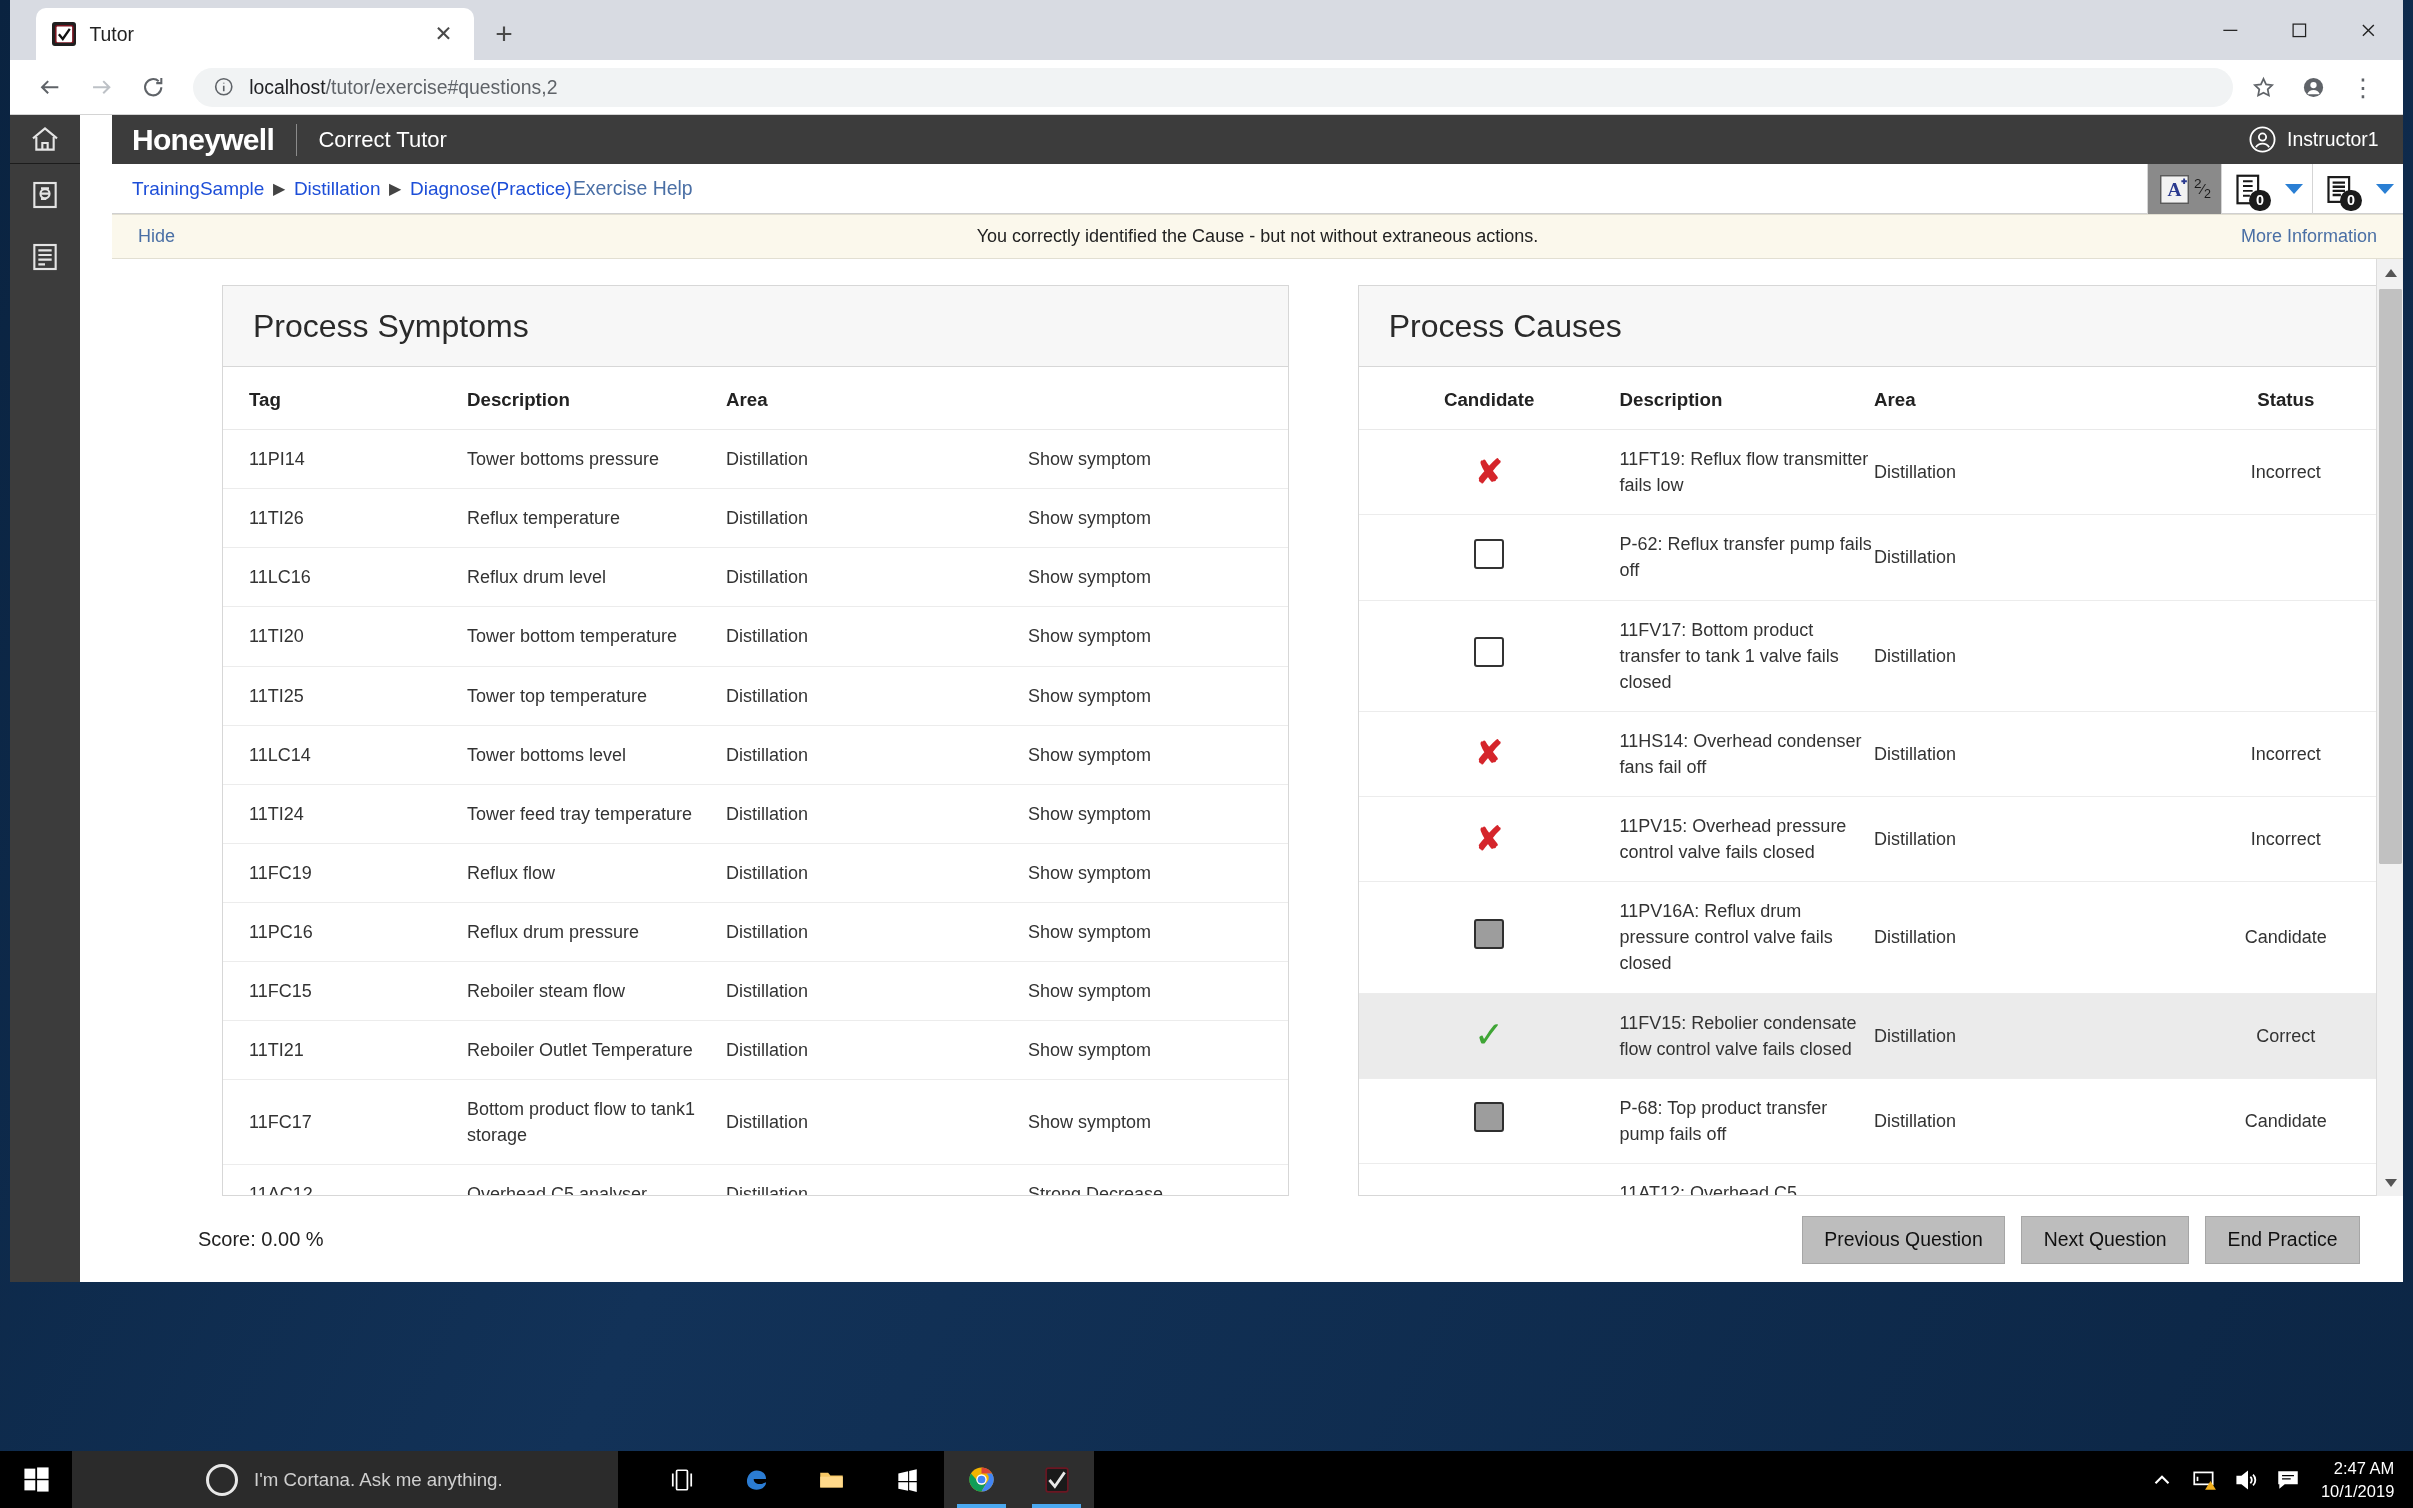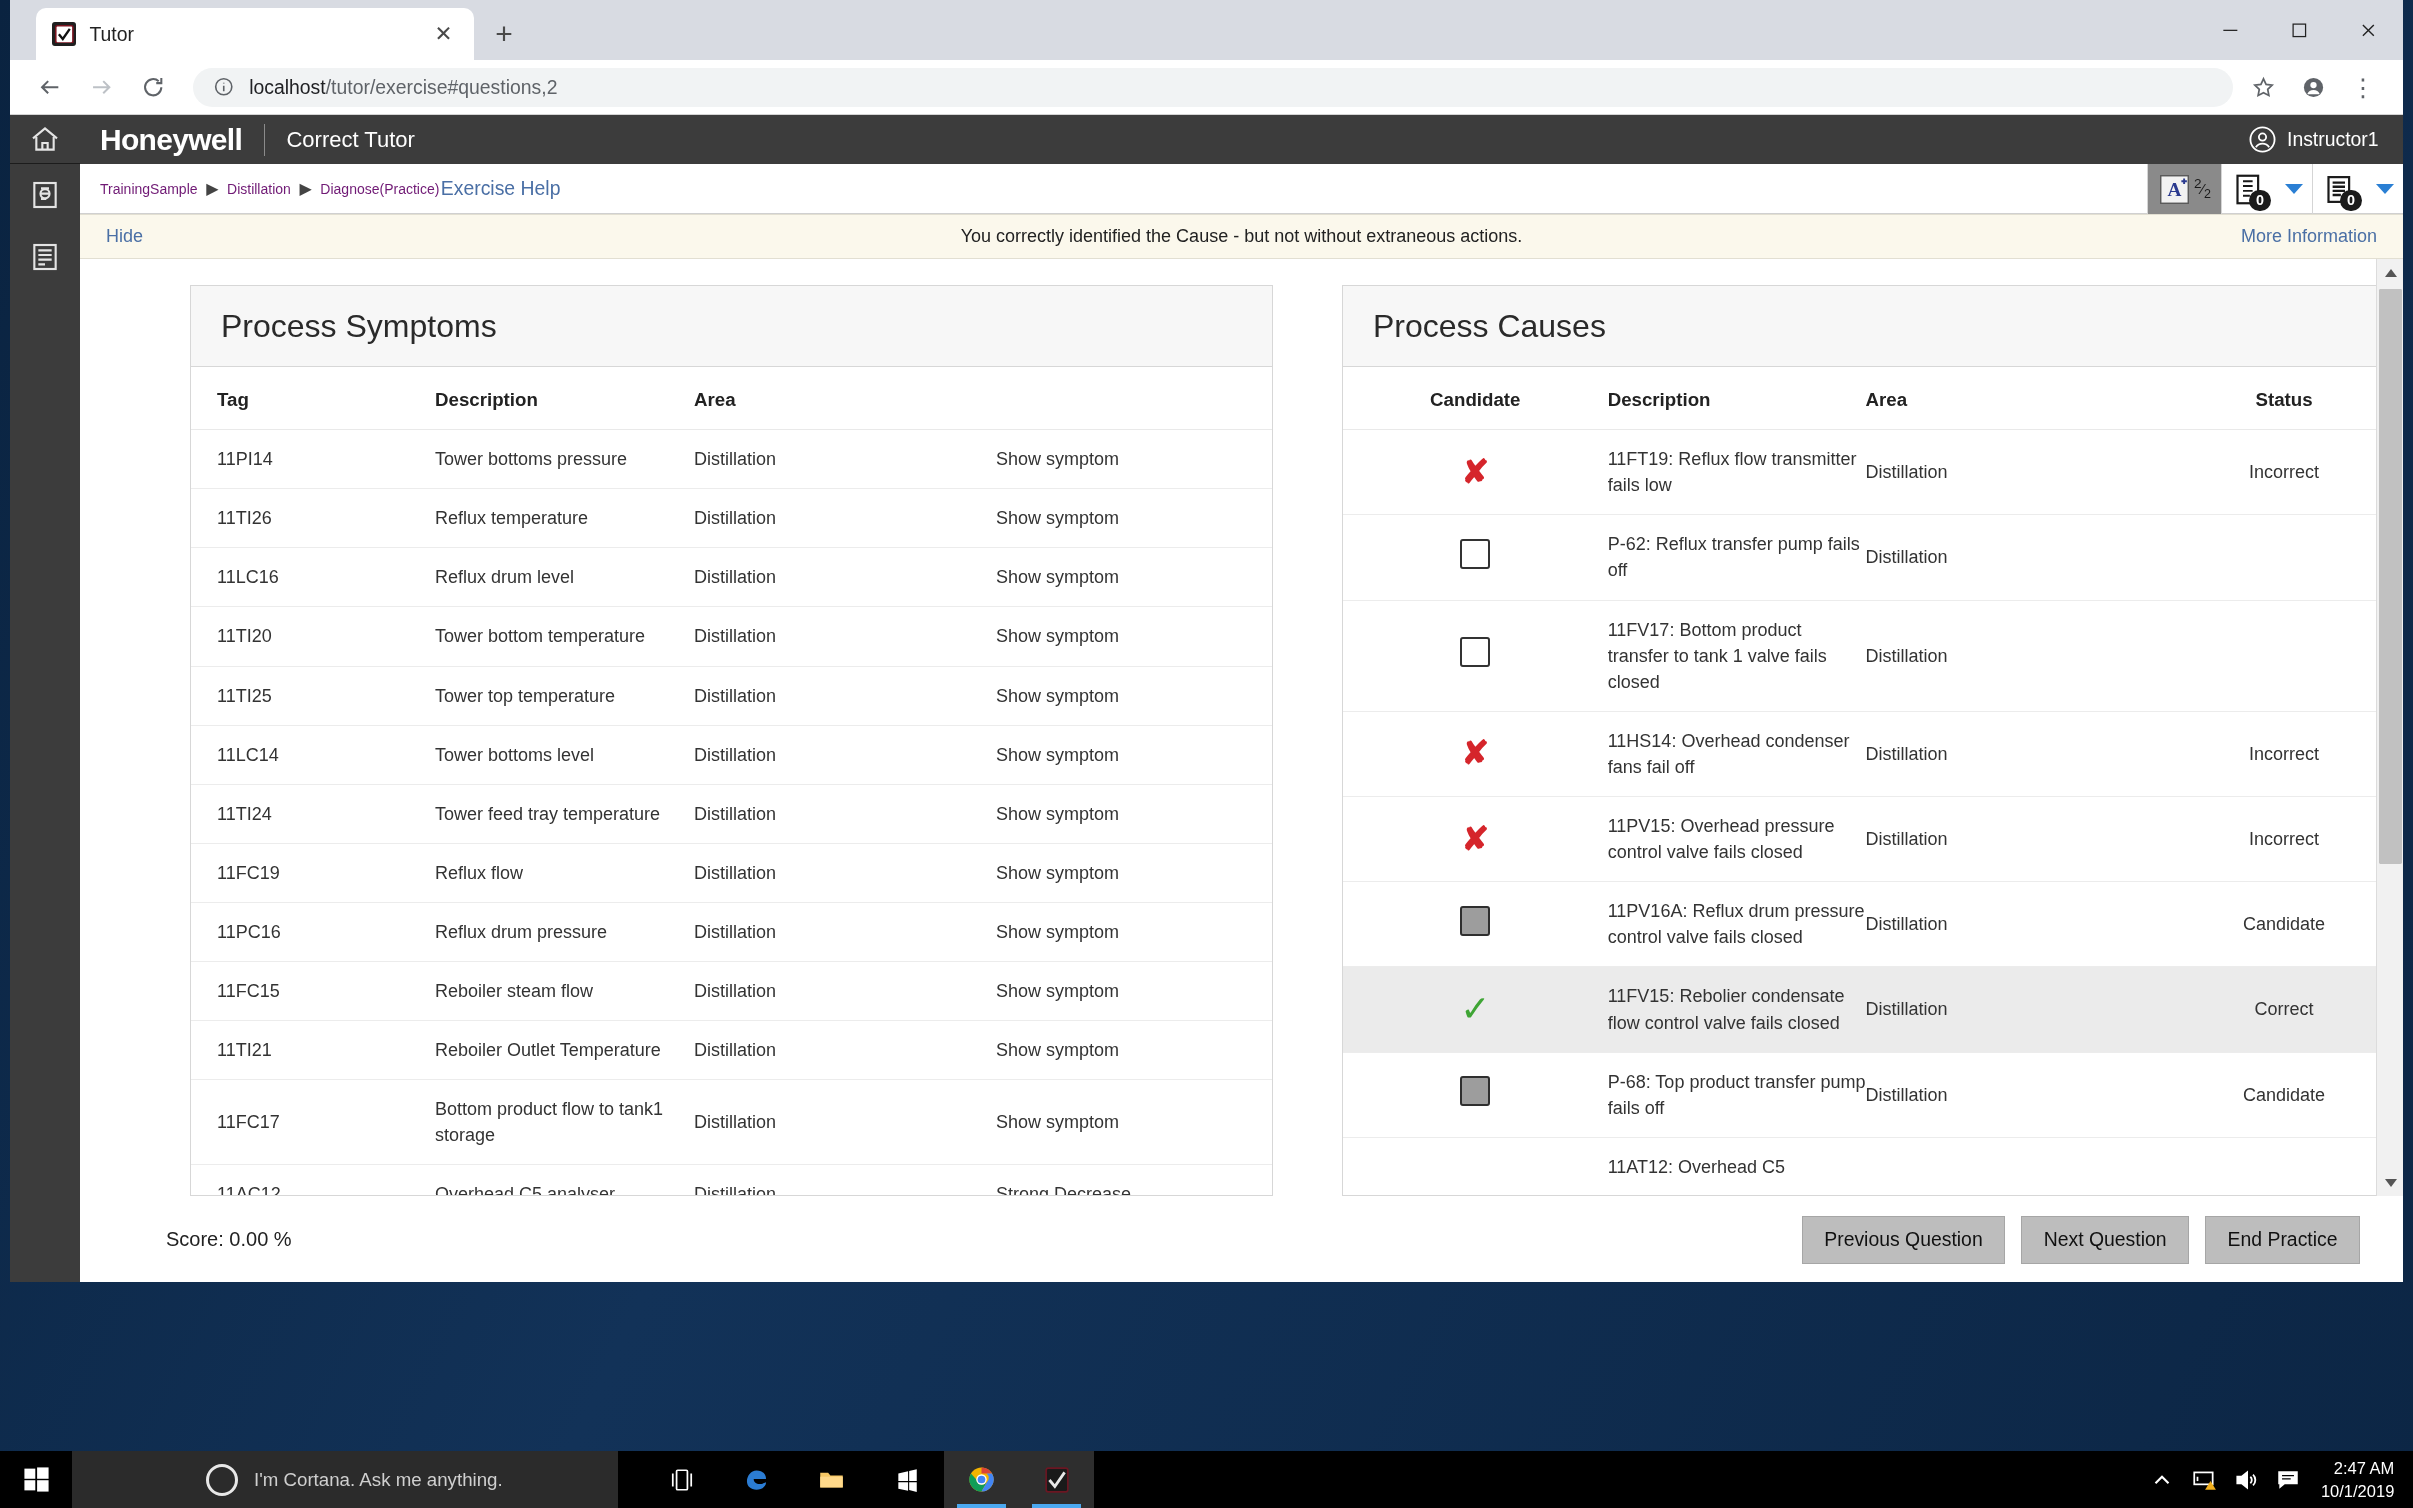--- a/index.html
+++ b/index.html
@@ -91,20 +91,21 @@
     width: 40px; height: 40px; display:flex; align-items:center;
     justify-content:center; margin-left: 10px; color:#5f6368;
   }
   .starbtn svg, .profilebtn svg { width: 23px; height: 23px; }
   .menubtn { font-size: 24.4px; letter-spacing: 0; }
 
   
   .app {
     flex: 1; display: flex; position: relative; background: #fff;
     overflow: hidden;
+    gap: 32px;
   }
 
   
   .rail {
     width: 70px; background: #3c3c3c; flex: 0 0 auto;
     display: flex; flex-direction: column; align-items: center;
   }
   .rail-home {
     width: 70px; height: 49px; display:flex; align-items:center;
     justify-content:center; border-bottom: 1.4px solid #1c1c1c;
@@ -134,21 +135,21 @@
   .user-ico { width: 29px; height: 29px; margin-right: 10px; }
   .user-ico svg { width: 29px; height: 29px; fill:none; stroke:#fff; }
   .user-name { font-size: 19.4px; }
 
   
   .crumbrow {
     height: 50px; background: #fff; display: flex; align-items: center;
     padding-left: 20px; border-bottom: 0.7px solid #d0d0d0; flex: 0 0 auto;
     position: relative;
   }
-  .crumb { font-size: 14px; color: #701a75; }
+  .crumb { font-size: 19px; color: #1d4ed8; }
   .crumb-sep { margin: 0 8.6px; color: #444; font-size: 16px; }
   .crumb-help { font-size: 19.4px; color: #4a6fa5; margin-left: 1.4px; }
 
   .crumbtools { position:absolute; right: 0; top: 0; height: 50px; display:flex; align-items:stretch;}
   .tool {
     display:flex; align-items:center; justify-content:center;
     padding: 0 10px; border-left: 0.7px solid #d5d5d5; position:relative;
   }
   .tool.active { background: #8a8a8a; }
   .tool-caret {

